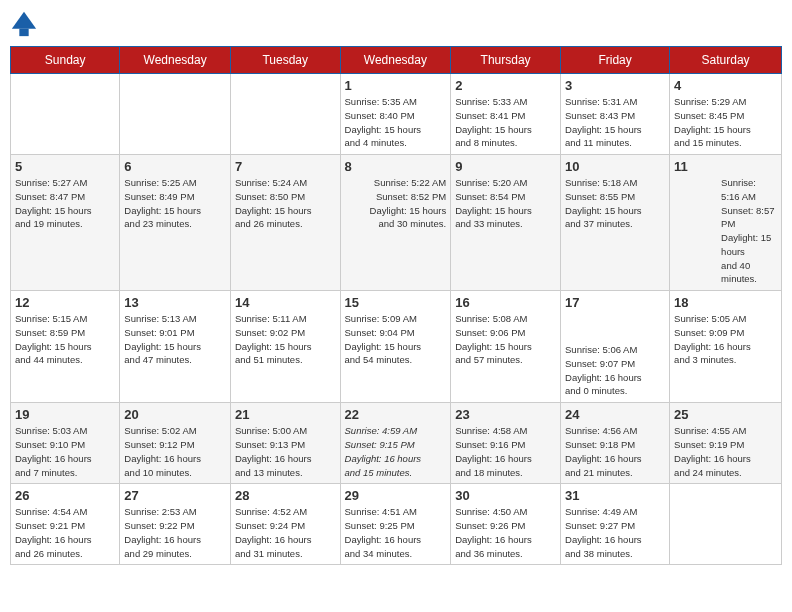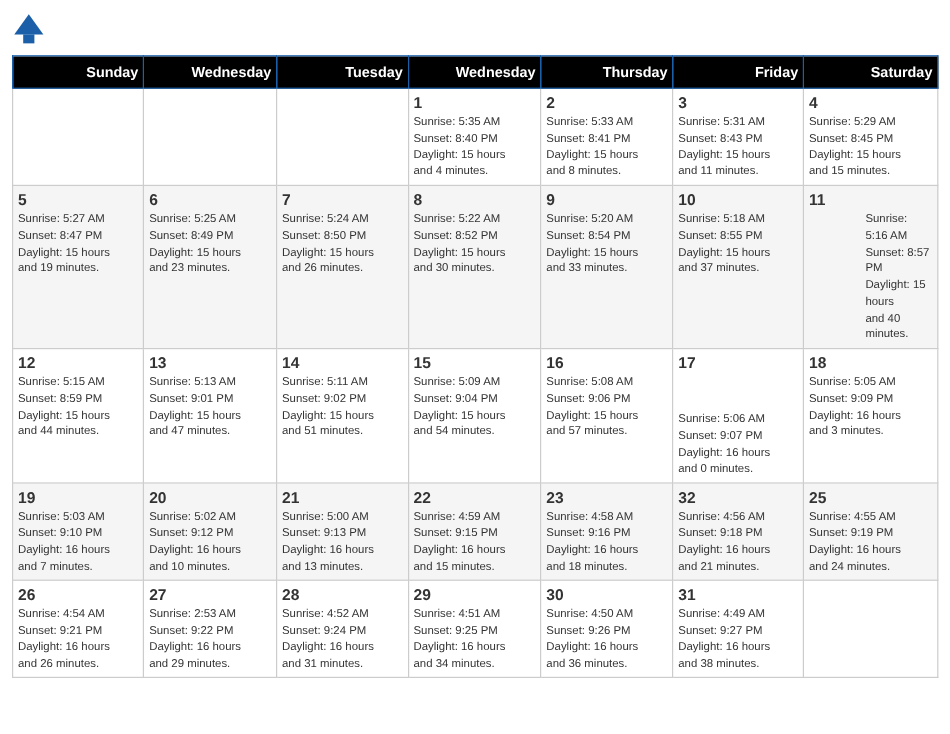--- a/index.html
+++ b/index.html
@@ -51,26 +51,26 @@
     .location {
       font-size: 16px;
       color: #333;
     }
     .calendar {
       width: 100%;
       border-collapse: collapse;
       border: 1px solid #ccc;
     }
     .calendar th {
-      background-color: #000000;
+      background-color: #b91c1c;
       color: #fff;
       font-size: 12px;
-      font-weight: bold;
+      font-weight: normal;
       padding: 6px 4px;
-      text-align: right;
+      text-align: center;
       border: 1px solid #1a5fa8;
     }
     .calendar td {
       vertical-align: top;
       border: 1px solid #ccc;
       padding: 4px 4px;
       width: 113px;
       min-height: 80px;
       font-size: 10px;
       color: #333;
@@ -178,21 +178,21 @@
         </td>
         <td>
           <span class="day-number">7</span>
           <div class="day-info" style="white-space: pre-line;">Sunrise: 5:24 AM
 Sunset: 8:50 PM
 Daylight: 15 hours
 and 26 minutes.</div>
         </td>
         <td>
           <span class="day-number">8</span>
-          <div class="day-info" style="white-space: pre-line;">Sunrise: 5:22 AM
+          <div class="day-info" style="white-space: pre-line; text-align: right;">Sunrise: 5:22 AM
 Sunset: 8:52 PM
 Daylight: 15 hours
 and 30 minutes.</div>
         </td>
         <td>
           <span class="day-number">9</span>
           <div class="day-info" style="white-space: pre-line;">Sunrise: 5:20 AM
 Sunset: 8:54 PM
 Daylight: 15 hours
 and 33 minutes.</div>
@@ -280,34 +280,34 @@
         </td>
         <td>
           <span class="day-number">21</span>
           <div class="day-info" style="white-space: pre-line;">Sunrise: 5:00 AM
 Sunset: 9:13 PM
 Daylight: 16 hours
 and 13 minutes.</div>
         </td>
         <td>
           <span class="day-number">22</span>
-          <div class="day-info" style="white-space: pre-line;">Sunrise: 4:59 AM
+          <div class="day-info" style="white-space: pre-line; font-style: italic;">Sunrise: 4:59 AM
 Sunset: 9:15 PM
 Daylight: 16 hours
 and 15 minutes.</div>
         </td>
         <td>
           <span class="day-number">23</span>
           <div class="day-info" style="white-space: pre-line;">Sunrise: 4:58 AM
 Sunset: 9:16 PM
 Daylight: 16 hours
 and 18 minutes.</div>
         </td>
         <td>
-          <span class="day-number">32</span>
+          <span class="day-number">24</span>
           <div class="day-info" style="white-space: pre-line;">Sunrise: 4:56 AM
 Sunset: 9:18 PM
 Daylight: 16 hours
 and 21 minutes.</div>
         </td>
         <td>
           <span class="day-number">25</span>
           <div class="day-info" style="white-space: pre-line;">Sunrise: 4:55 AM
 Sunset: 9:19 PM
 Daylight: 16 hours

